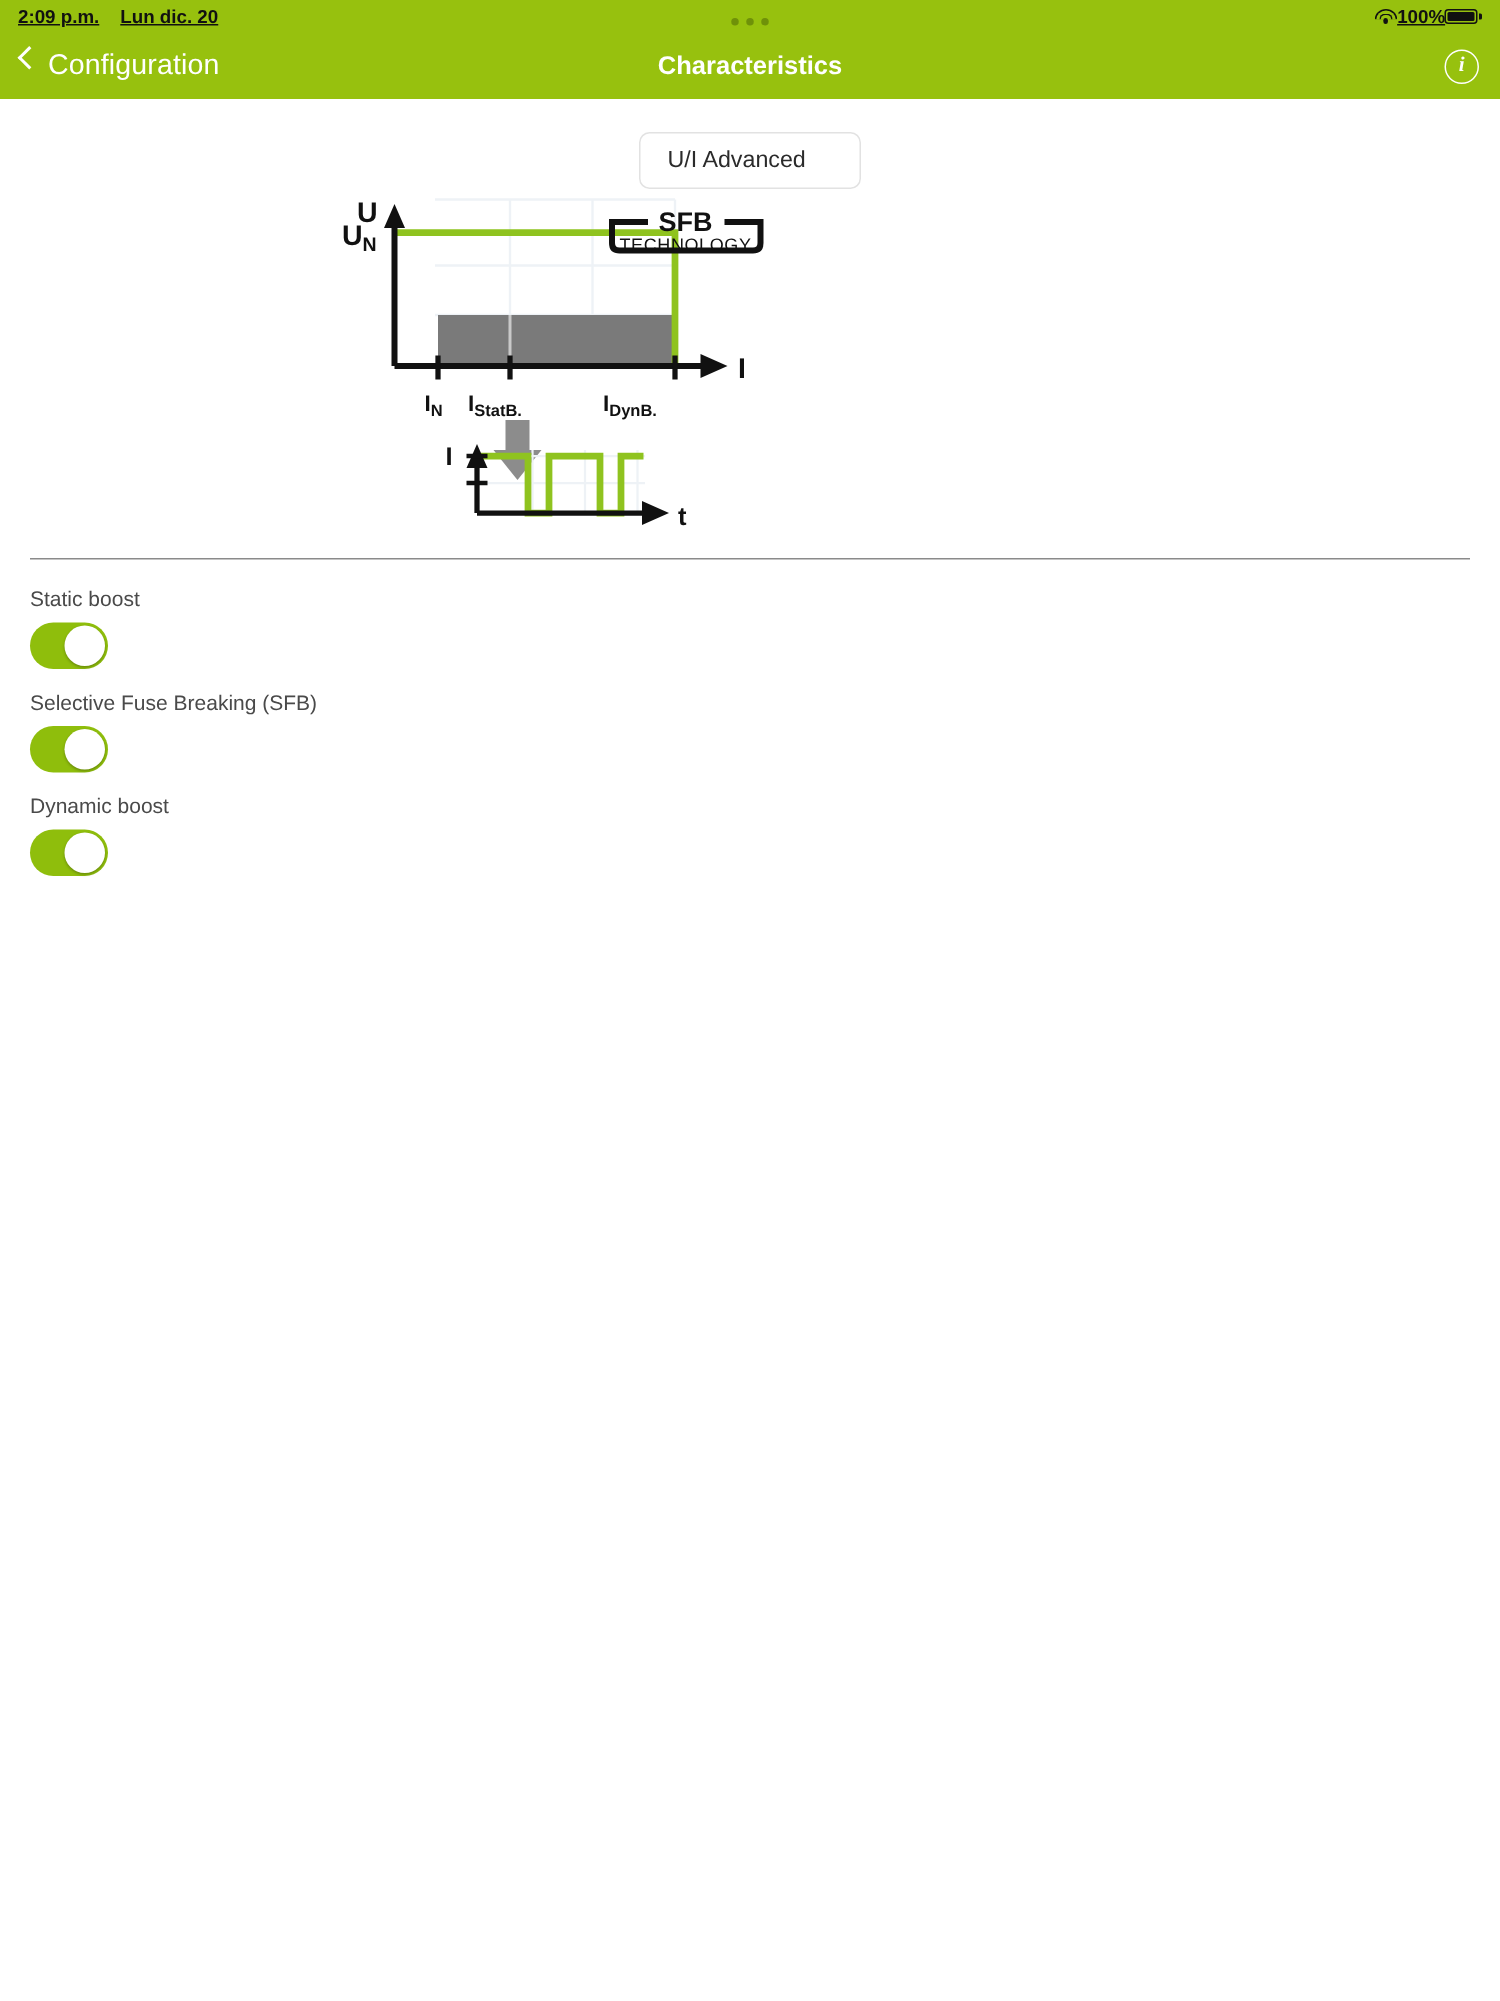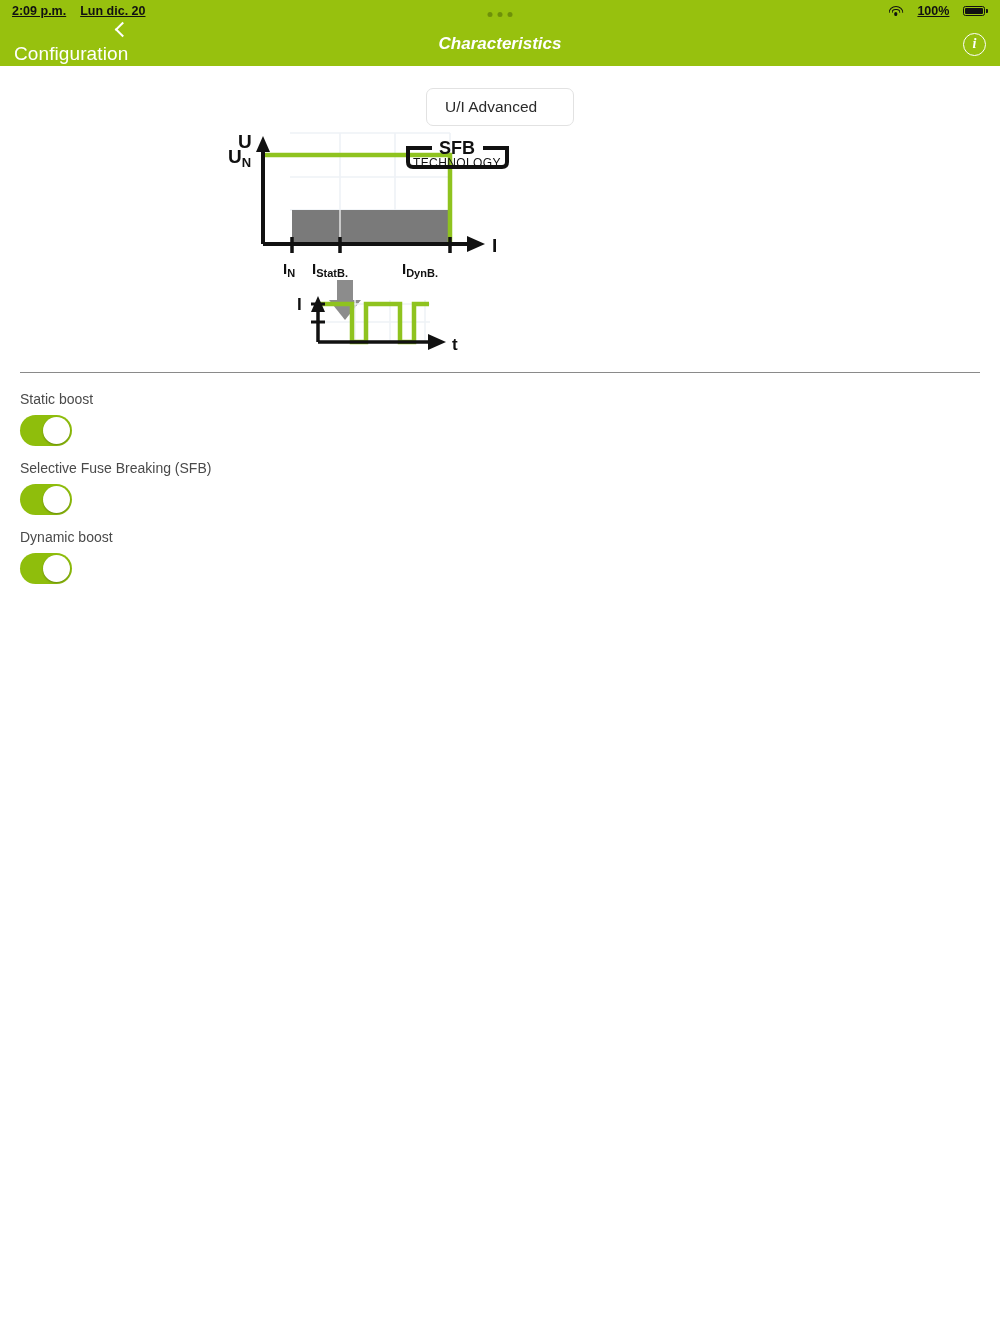--- a/index.html
+++ b/index.html
@@ -19,21 +19,21 @@
     background:#97c10e;
     display:flex;
     align-items:center;
     padding:0 12px;
     color:#111;
     font-size:12.5px;
     font-weight:bold;
     text-decoration:underline;
   }
   .sb-left{ display:flex; align-items:baseline; gap:14px; }
-  .sb-right{ margin-left:auto; display:flex; align-items:center; gap:14px; }
+  .sb-right{ margin-left:auto; display:flex; align-items:center; gap:0; }
   .wifi-icon{ display:inline-block; width:15px; height:11px; position:relative; }
   .wifi-icon i{
     position:absolute; left:50%; transform:translateX(-50%);
     border:1.6px solid #111; border-bottom:none;
     border-radius:50% 50% 0 0 / 100% 100% 0 0;
   }
   .wifi-icon i:nth-child(1){ width:15px; height:7px; top:0; }
   .wifi-icon i:nth-child(2){ width:9px; height:4.5px; top:3px; }
   .wifi-icon i:nth-child(3){ width:3.5px; height:3.5px; top:6.5px; background:#111; border-radius:50%; border:none; }
   .batt{ display:inline-flex; align-items:center; }
@@ -45,32 +45,32 @@
   .batt-cap{ width:1.6px; height:4px; background:#111; border-radius:0 1px 1px 0; margin-left:1px; }
 
   
   .navbar{
     position:relative;
     height:44px;
     background:#97c10e;
     display:flex; align-items:center;
     padding:0 14px;
   }
-  .nav-back{ display:flex; align-items:flex-end; gap:7px; color:#fff; cursor:pointer;flex-direction:column; }
+  .nav-back{ display:flex; align-items:flex-start; gap:7px; color:#fff; cursor:pointer; }
   .chev{
     width:11px; height:11px;
     border-left:2.6px solid #fff; border-bottom:2.6px solid #fff;
     transform:rotate(45deg);
     margin-bottom:1px;
   }
   .nav-back-label{ color:#fff; font-size:19px; letter-spacing:.1px; }
   .nav-title{
     position:absolute; left:0; right:0; top:0; bottom:0;
     display:flex; align-items:center; justify-content:center;
-    color:#fff; font-size:17px; font-weight:bold; pointer-events:none;font-style:italic;
+    color:#fff; font-size:17px; font-weight:bold; pointer-events:none;
   }
   .multitask-dots{
     position:absolute; top:-10px; left:50%; transform:translateX(-50%);
     display:flex; gap:5px;
   }
   .multitask-dots span{ width:5px; height:5px; border-radius:50%; background:#6f9109; display:block; }
   .info-icon{
     margin-left:auto;
     width:23px; height:23px; border-radius:50%;
     border:1.8px solid #fff; color:#fff;

